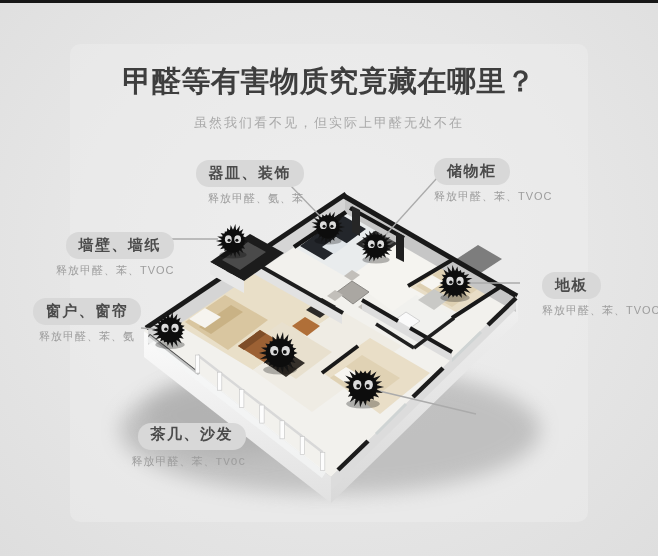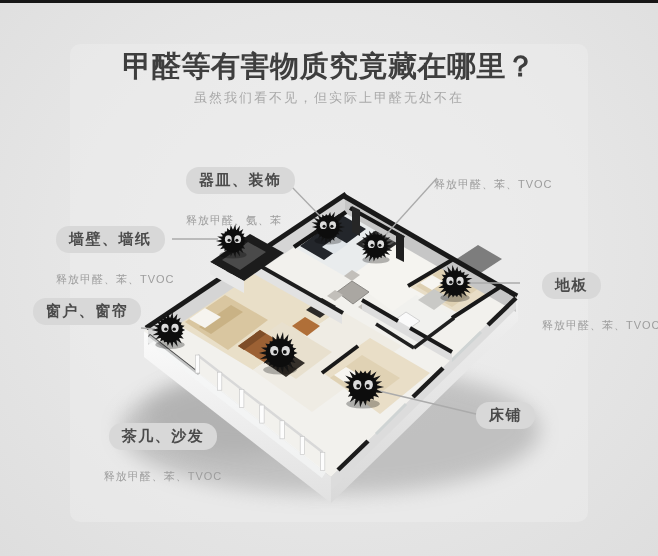--- a/index.html
+++ b/index.html
@@ -17,44 +17,44 @@
     background:var(--top-bar,#161616);
   }
   .bg-panel{
     position:absolute;left:70px;top:44px;width:518px;height:478px;
     background:#eeeeee;opacity:.5;border-radius:10px;
   }
   .title-wrap{
     position:absolute;left:0;top:48px;width:658px;text-align:center;z-index:3;
   }
   .title-wrap h1{
-    margin:0;font-size:29px;line-height:1.25;font-weight:700;
+    margin:15px;font-size:29px;line-height:1.25;font-weight:700;
     color:var(--title,#3e3e3e);letter-spacing:.5px;
   }
   .title-wrap p{
     margin:5px 0 12px;font-size:13px;color:var(--subtitle,#a9a9a9);letter-spacing:2px;
   }
   #scene{position:absolute;left:0;top:0;width:658px;height:556px;z-index:1;}
   .callout{position:absolute;z-index:4;}
   .callout .pill{
     display:inline-block;background:var(--pill,#d8d8d8);
     color:var(--pill-text,#4b4b4b);
     font-size:15px;font-weight:700;letter-spacing:1.5px;
     line-height:1;padding:5px 13px 7px;border-radius:13px;
   }
   .callout .sub{
     font-size:11px;color:var(--sub-text,#9d9d9d);
-    letter-spacing:1px;margin-top:19px;white-space:nowrap;
-  }
-  .co-vessels {left:186px;top:167px;width:118px;text-align:left;}
+    letter-spacing:1px;margin-top:4px;white-space:nowrap;
+  }
+  .co-vessels {left:186px;top:160px;width:118px;text-align:right;}
   .co-storage {left:434px;top:158px;text-align:left;}
-  .co-walls   {left:56px; top:226px;width:118px;text-align:left;}
+  .co-walls   {left:56px; top:232px;width:118px;text-align:right;}
   .co-floor   {left:542px;top:272px;text-align:left;}
   .co-windows {left:30px; top:298px;width:114px;text-align:center;}
-  .co-sofa    {left:96px;top:423px;width:134px;text-align:center;}
+  .co-sofa    {left:112px;top:423px;width:134px;text-align:right;font-family:Liberation Mono, monospace;}
   .co-bed     {left:476px;top:402px;text-align:left;}
 </style>
 </head>
 <body>
 
 <div class="stage">
   <div class="top-bar"></div>
   <div class="bg-panel"></div>
 
   <div class="title-wrap">
@@ -261,33 +261,34 @@
           <circle cx="367.8" cy="386.04" r="1.92" fill="#111"></circle>
         </g>
       </g>
   </svg>
 
   <div class="callout co-vessels">
     <div class="pill">器皿、装饰</div>
     <div class="sub">释放甲醛、氨、苯</div>
   </div>
   <div class="callout co-storage">
+    <div class="pill">储物柜</div>
     <div class="sub">释放甲醛、苯、TVOC</div>
   </div>
   <div class="callout co-walls">
     <div class="pill">墙壁、墙纸</div>
     <div class="sub">释放甲醛、苯、TVOC</div>
   </div>
   <div class="callout co-floor">
     <div class="pill">地板</div>
     <div class="sub">释放甲醛、苯、TVOC</div>
   </div>
   <div class="callout co-windows">
     <div class="pill">窗户、窗帘</div>
+    <div class="sub">释放甲醛、苯、氨</div>
   </div>
   <div class="callout co-sofa">
     <div class="pill">茶几、沙发</div>
     <div class="sub">释放甲醛、苯、TVOC</div>
   </div>
   <div class="callout co-bed">
-    <div class="pill">床铺</div>
   </div>
 </div>
 
 </body></html>

